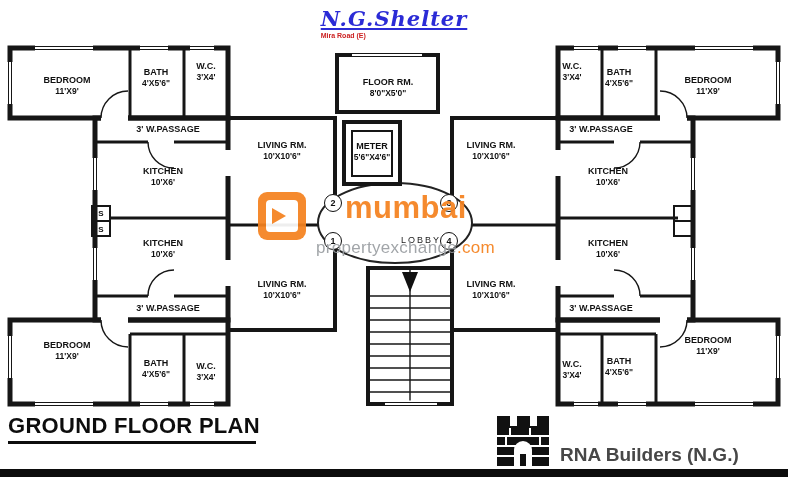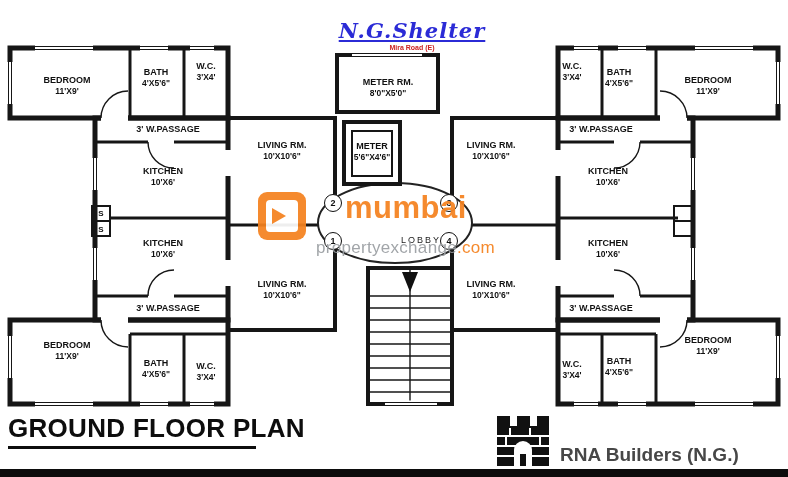--- a/index.html
+++ b/index.html
@@ -1,19 +1,19 @@
 <!DOCTYPE html>
 <html><head>
 <meta charset="utf-8">
 <style>
   html,body{margin:0;padding:0;background:#ffffff;}
   #stage{position:relative;width:788px;height:477px;background:#ffffff;overflow:hidden;
          font-family:"Liberation Sans",sans-serif;}
   
-  .brand{position:absolute;left:50%;top:18px;transform:translateX(-50%);text-align:center;z-index:6;margin-left:18px;}
+  .brand{position:absolute;left:50%;top:6px;transform:translateX(-50%);text-align:left;z-index:6;}
   .brand .nm{font-family:"DejaVu Serif",serif;font-style:italic;font-weight:bold;font-size:21px;
              color:#2b2bd6;letter-spacing:1px;text-decoration:underline;}
   .brand .loc{font-size:7px;font-weight:bold;color:#cc2222;margin-top:1px;}
   
   .rlabel{position:absolute;transform:translate(-50%,-50%);text-align:center;
           font-size:9px;font-weight:bold;color:#111;line-height:1.25;white-space:nowrap;z-index:3;}
   .rlabel .sz{display:block;font-size:8.5px;}
   .flat{position:absolute;width:16px;height:16px;border:1.5px solid #111;border-radius:50%;
         background:#fff;font-size:9px;font-weight:bold;line-height:16px;text-align:center;
         transform:translate(-50%,-50%);z-index:3;color:#111;}
@@ -26,21 +26,21 @@
   .wm-icon{width:48px;height:48px;border-radius:9px;background:#f5821f;position:relative;}
   .wm-icon .inner{position:absolute;left:8px;top:8px;right:8px;bottom:8px;background:#fff;border-radius:4px;}
   .wm-icon .flag{position:absolute;left:14px;top:16px;width:0;height:0;
                  border-top:8px solid transparent;border-bottom:8px solid transparent;border-left:14px solid #f5821f;}
   .wm-text{line-height:1;}
   .wm-text .l1{font-size:31px;font-weight:bold;color:#f5821f;letter-spacing:.5px;margin-left:29px;}
   .wm-text .l2{font-size:17px;color:#9b9fa3;margin-top:16px;letter-spacing:.3px;}
   .wm-text .l2 .tld{color:#f5821f;}
   
   .ftitle{position:absolute;left:8px;top:413px;z-index:6;}
-  .ftitle .t{font-size:26px;font-weight:900;color:#0d0d0d;letter-spacing:.3px;}
+  .ftitle .t{font-size:22px;font-weight:900;color:#0d0d0d;letter-spacing:.3px;}
   .ftitle .rule{width:248px;height:2.5px;background:#0d0d0d;margin-top:2px;}
   .ftitle .b{font-size:13.5px;font-weight:900;color:#0d0d0d;margin-top:6px;}
   .builder{position:absolute;left:496px;top:416px;display:flex;align-items:flex-end;gap:10px;z-index:6;}
   .builder .txt{font-size:19px;font-weight:bold;color:#474747;}
   .botbar{position:absolute;left:0;bottom:0;width:788px;height:8px;background:#0c0c0c;z-index:6;}
   svg .wall{fill:none;stroke:#161616;}
   svg .thin{fill:none;stroke:#161616;stroke-width:1.4;}
   svg .gap{fill:#ffffff;stroke:none;}
   svg .win{stroke:#161616;stroke-width:1;}
 </style>
@@ -206,21 +206,21 @@
   <div class="rlabel" style="left:206px;top:72px"><span>W.C.</span><span class="sz">3'X4'</span></div>
   <div class="rlabel" style="left:168px;top:130px"><span>3' W.PASSAGE</span></div>
   <div class="rlabel" style="left:163px;top:177px"><span>KITCHEN</span><span class="sz">10'X6'</span></div>
   <div class="rlabel" style="left:163px;top:249px"><span>KITCHEN</span><span class="sz">10'X6'</span></div>
   <div class="rlabel" style="left:282px;top:151px"><span>LIVING RM.</span><span class="sz">10'X10'6"</span></div>
   <div class="rlabel" style="left:282px;top:290px"><span>LIVING RM.</span><span class="sz">10'X10'6"</span></div>
   <div class="rlabel" style="left:168px;top:309px"><span>3' W.PASSAGE</span></div>
   <div class="rlabel" style="left:67px;top:351px"><span>BEDROOM</span><span class="sz">11'X9'</span></div>
   <div class="rlabel" style="left:156px;top:369px"><span>BATH</span><span class="sz">4'X5'6"</span></div>
   <div class="rlabel" style="left:206px;top:372px"><span>W.C.</span><span class="sz">3'X4'</span></div>
-  <div class="rlabel" style="left:388px;top:88px"><span>METER RM.</span><span class="sz">8'0"X5'0"</span></div>
+  <div class="rlabel" style="left:388px;top:88px"><span>FLOOR RM.</span><span class="sz">8'0"X5'0"</span></div>
   <div class="rlabel" style="left:372px;top:152px"><span>METER</span><span class="sz">5'6"X4'6"</span></div>
   <div class="rlabel" style="left:572px;top:72px"><span>W.C.</span><span class="sz">3'X4'</span></div>
   <div class="rlabel" style="left:619px;top:78px"><span>BATH</span><span class="sz">4'X5'6"</span></div>
   <div class="rlabel" style="left:708px;top:86px"><span>BEDROOM</span><span class="sz">11'X9'</span></div>
   <div class="rlabel" style="left:601px;top:130px"><span>3' W.PASSAGE</span></div>
   <div class="rlabel" style="left:608px;top:177px"><span>KITCHEN</span><span class="sz">10'X6'</span></div>
   <div class="rlabel" style="left:491px;top:151px"><span>LIVING RM.</span><span class="sz">10'X10'6"</span></div>
   <div class="rlabel" style="left:608px;top:249px"><span>KITCHEN</span><span class="sz">10'X6'</span></div>
   <div class="rlabel" style="left:491px;top:290px"><span>LIVING RM.</span><span class="sz">10'X10'6"</span></div>
   <div class="rlabel" style="left:601px;top:309px"><span>3' W.PASSAGE</span></div>

